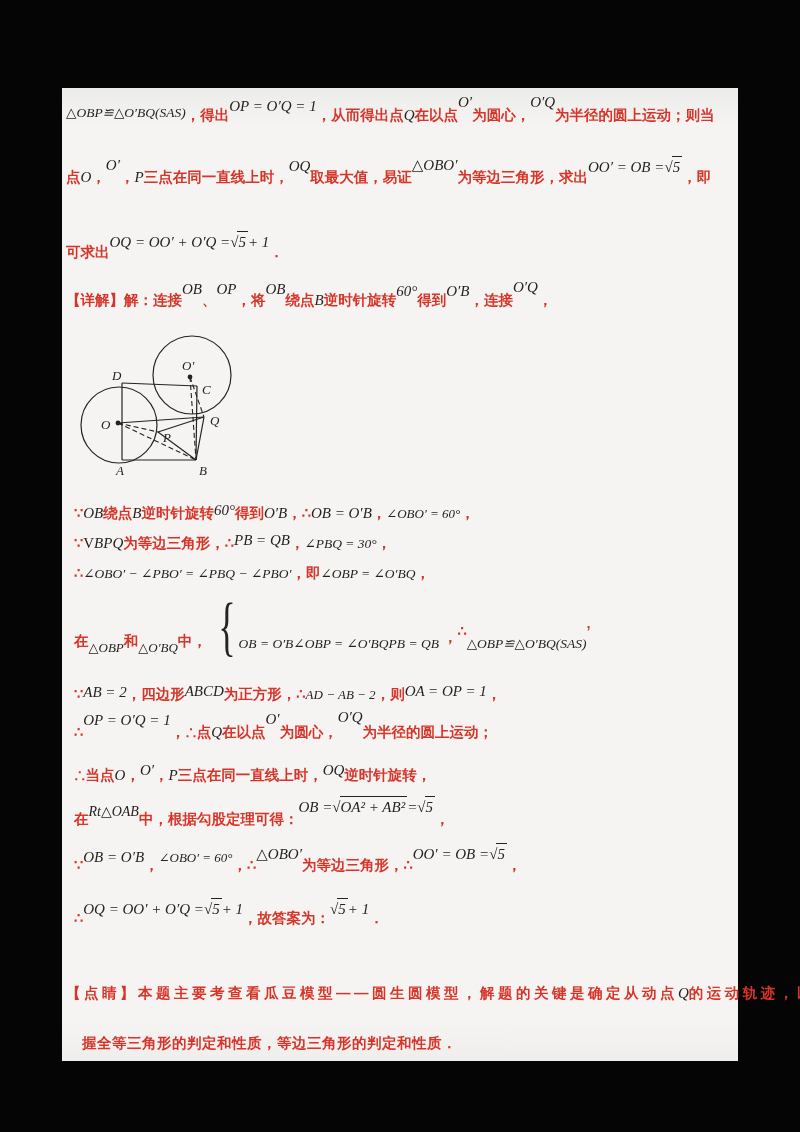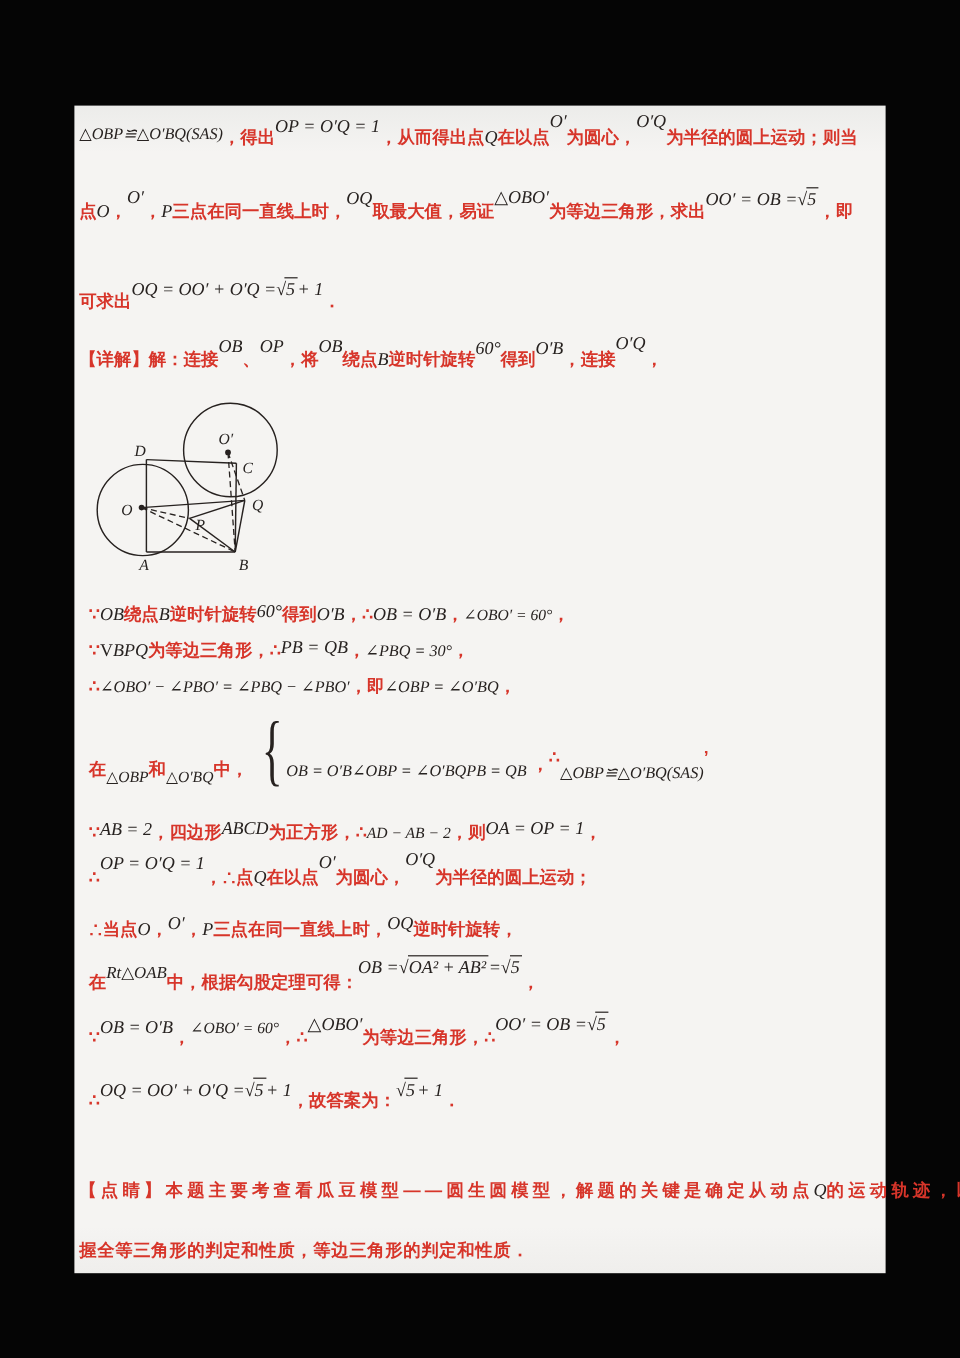--- a/index.html
+++ b/index.html
@@ -40,21 +40,21 @@
         <div class="line" style="left: 12px; top: 445px;"><span class="cn">∵</span><span class="mu">V</span><span class="m">BPQ</span><span class="cn">为等边三角形，</span><span class="cn">∴</span><span class="m" style="transform: translateY(-3px);">PB = QB</span><span class="cn">，</span><span class="m" style="font-size: 13.5px;">∠PBQ = 30°</span><span class="cn">，</span></div>
         <div class="line" style="left: 12px; top: 475px;"><span class="cn">∴</span><span class="m" style="font-size: 13.5px;">∠OBO′ − ∠PBO′ = ∠PBQ − ∠PBO′</span><span class="cn">，即</span><span class="m" style="font-size: 13.5px;">∠OBP = ∠O′BQ</span><span class="cn">，</span></div>
         <div class="line" style="left: 12px; top: 505px;"><span class="cn" style="transform: translateY(16px);">在</span><span class="m" style="transform: translateY(22px); font-size: 13px;">△OBP</span><span class="cn" style="transform: translateY(16px);">和</span><span class="m" style="transform: translateY(22px); font-size: 13px;">△O′BQ</span><span class="cn" style="transform: translateY(16px);">中，</span><span class="bracewrap"><span class="brace">{</span><span class="bcol"><span class="brow">OB = O′B</span><span class="brow">∠OBP = ∠O′BQ</span><span class="brow">PB = QB</span></span></span><span class="cn" style="transform: translateY(12px);">，</span><span class="cn" style="transform: translateY(6px);">∴</span><span class="m" style="transform: translateY(18px); font-size: 13.5px;">△OBP≌△O′BQ(SAS)</span><span class="cn" style="transform: translateY(6px);">’</span></div>
         <div class="line" style="left: 12px; top: 596px;"><span class="cn">∵</span><span class="m" style="transform: translateY(-2px);">AB = 2</span><span class="cn">，四边形</span><span class="m" style="transform: translateY(-3px);">ABCD</span><span class="cn">为正方形，</span><span class="cn">∴</span><span class="m" style="font-size: 13px;">AD − AB − 2</span><span class="cn">，则</span><span class="m" style="transform: translateY(-3px);">OA = OP = 1</span><span class="cn">，</span></div>
         <div class="line" style="left: 12px; top: 630px;"><span class="cn" style="transform: translateY(4px);">∴</span><span class="m" style="transform: translateY(-8px);">OP = O′Q = 1</span><span class="cn" style="transform: translateY(4px);">，∴点</span><span class="m" style="transform: translateY(4px);">Q</span><span class="cn" style="transform: translateY(4px);">在以点</span><span class="m" style="transform: translateY(-9px);">O′</span><span class="cn" style="transform: translateY(4px);">为圆心，</span><span class="m" style="transform: translateY(-11px);">O′Q</span><span class="cn" style="transform: translateY(4px);">为半径的圆上运动；</span></div>
         <div class="line" style="left: 12px; top: 677px;"><span class="cn">∴当点</span><span class="m">O</span><span class="cn">，</span><span class="m" style="transform: translateY(-5px);">O′</span><span class="cn">，</span><span class="m">P</span><span class="cn">三点在同一直线上时，</span><span class="m" style="transform: translateY(-5px);">OQ</span><span class="cn">逆时针旋转，</span></div>
         <div class="line" style="left: 12px; top: 717px;"><span class="cn" style="transform: translateY(3px);">在</span><span class="m" style="transform: translateY(-5px); font-size: 14px;">Rt△OAB</span><span class="cn" style="transform: translateY(3px);">中，根据勾股定理可得：</span><span class="m" style="transform: translateY(-9px);">OB = </span><span class="m" style="transform: translateY(-9px);">√</span><span class="m rad" style="transform: translateY(-9px);">OA² + AB²</span><span class="m" style="transform: translateY(-9px);"> = </span><span class="m" style="transform: translateY(-9px);">√</span><span class="m rad" style="transform: translateY(-9px);">5</span><span class="cn" style="transform: translateY(3px);">，</span></div>
         <div class="line" style="left: 12px; top: 764px;"><span class="cn" style="transform: translateY(2px);">∵</span><span class="m" style="transform: translateY(-6px);">OB = O′B</span><span class="cn" style="transform: translateY(2px);">，</span><span class="m" style="transform: translateY(-6px); font-size: 13px;">∠OBO′ = 60°</span><span class="cn" style="transform: translateY(2px);">，</span><span class="cn" style="transform: translateY(2px);">∴</span><span class="m" style="transform: translateY(-9px);">△OBO′</span><span class="cn" style="transform: translateY(2px);">为等边三角形，</span><span class="cn" style="transform: translateY(2px);">∴</span><span class="m" style="transform: translateY(-9px);">OO′ = OB = </span><span class="m" style="transform: translateY(-9px);">√</span><span class="m rad" style="transform: translateY(-9px);">5</span><span class="cn" style="transform: translateY(2px);">，</span></div>
         <div class="line" style="left: 12px; top: 817px;"><span class="cn" style="transform: translateY(2px);">∴</span><span class="m" style="transform: translateY(-7px);">OQ = OO′ + O′Q = </span><span class="m" style="transform: translateY(-7px);">√</span><span class="m rad" style="transform: translateY(-7px);">5</span><span class="m" style="transform: translateY(-7px);"> + 1</span><span class="cn" style="transform: translateY(2px);">，故答案为：</span><span class="m" style="transform: translateY(-7px);">√</span><span class="m rad" style="transform: translateY(-7px);">5</span><span class="m" style="transform: translateY(-7px);"> + 1</span><span class="cn" style="transform: translateY(2px);">．</span></div>
         <div class="line" style="left: 4px; top: 895px;"><span class="cn" style="letter-spacing: 3.5px;">【点睛】本题主要考查看瓜豆模型——圆生圆模型，解题的关键是确定从动点</span><span class="m">Q</span><span class="cn" style="letter-spacing: 3.5px;">的运动轨迹，以及熟练掌</span></div>
-        <div class="line" style="left: 4px; top: 945px; text-decoration: underline;"><span class="cn" style="letter-spacing: 0.5px;">握全等三角形的判定和性质，等边三角形的判定和性质．</span></div>
+        <div class="line" style="left: 20px; top: 945px; text-decoration: underline;"><span class="cn" style="letter-spacing: 0.5px;">握全等三角形的判定和性质，等边三角形的判定和性质．</span></div>
       </div>
     <svg id="figure" width="170" height="156" viewBox="0 0 170 156" style="position:absolute;left:14px;top:242px;">
         <circle cx="43" cy="95" r="38" fill="none" stroke="#272220" stroke-width="1.2"></circle>
         <circle cx="116" cy="45" r="39" fill="none" stroke="#272220" stroke-width="1.2"></circle>
         <line x1="46" y1="53" x2="121" y2="56" stroke="#272220" stroke-width="1.2"></line>
         <line x1="121" y1="56" x2="120" y2="130" stroke="#272220" stroke-width="1.2"></line>
         <line x1="120" y1="130" x2="46" y2="130" stroke="#272220" stroke-width="1.2"></line>
         <line x1="46" y1="130" x2="46" y2="53" stroke="#272220" stroke-width="1.2"></line>
         <line x1="42" y1="93" x2="128" y2="87" stroke="#272220" stroke-width="1.2"></line>
         <line x1="82" y1="102" x2="128" y2="87" stroke="#272220" stroke-width="1.2"></line>

